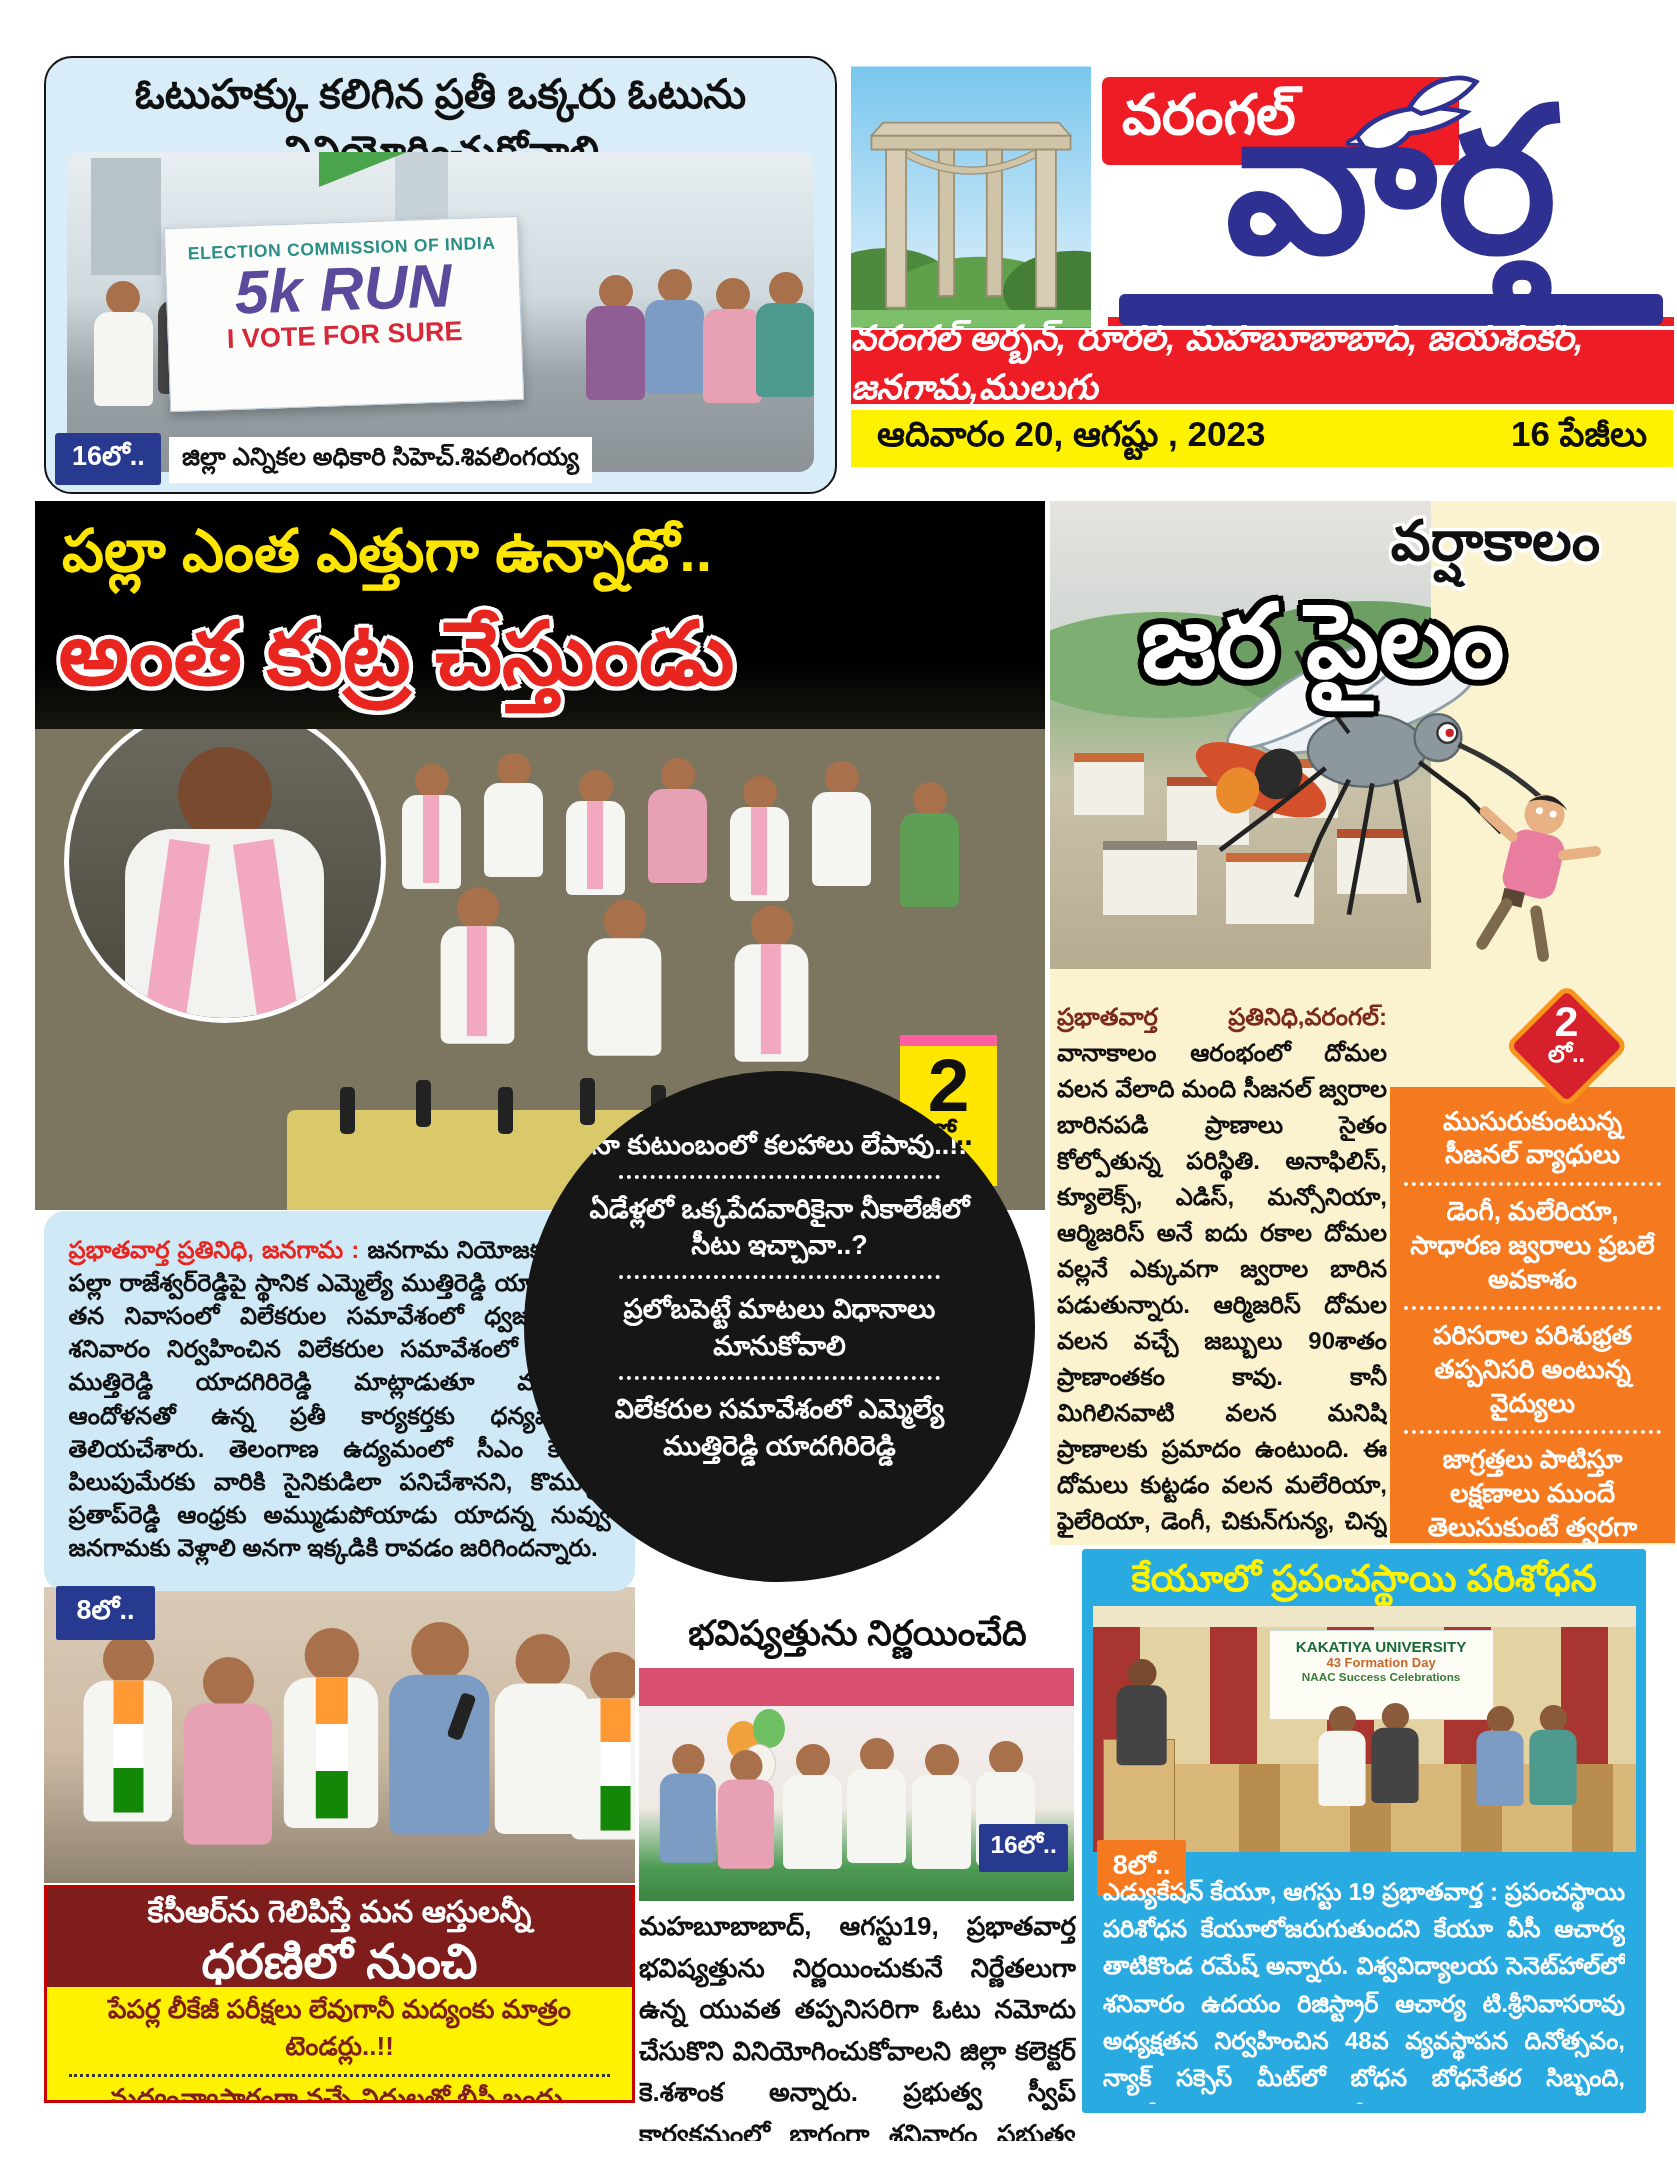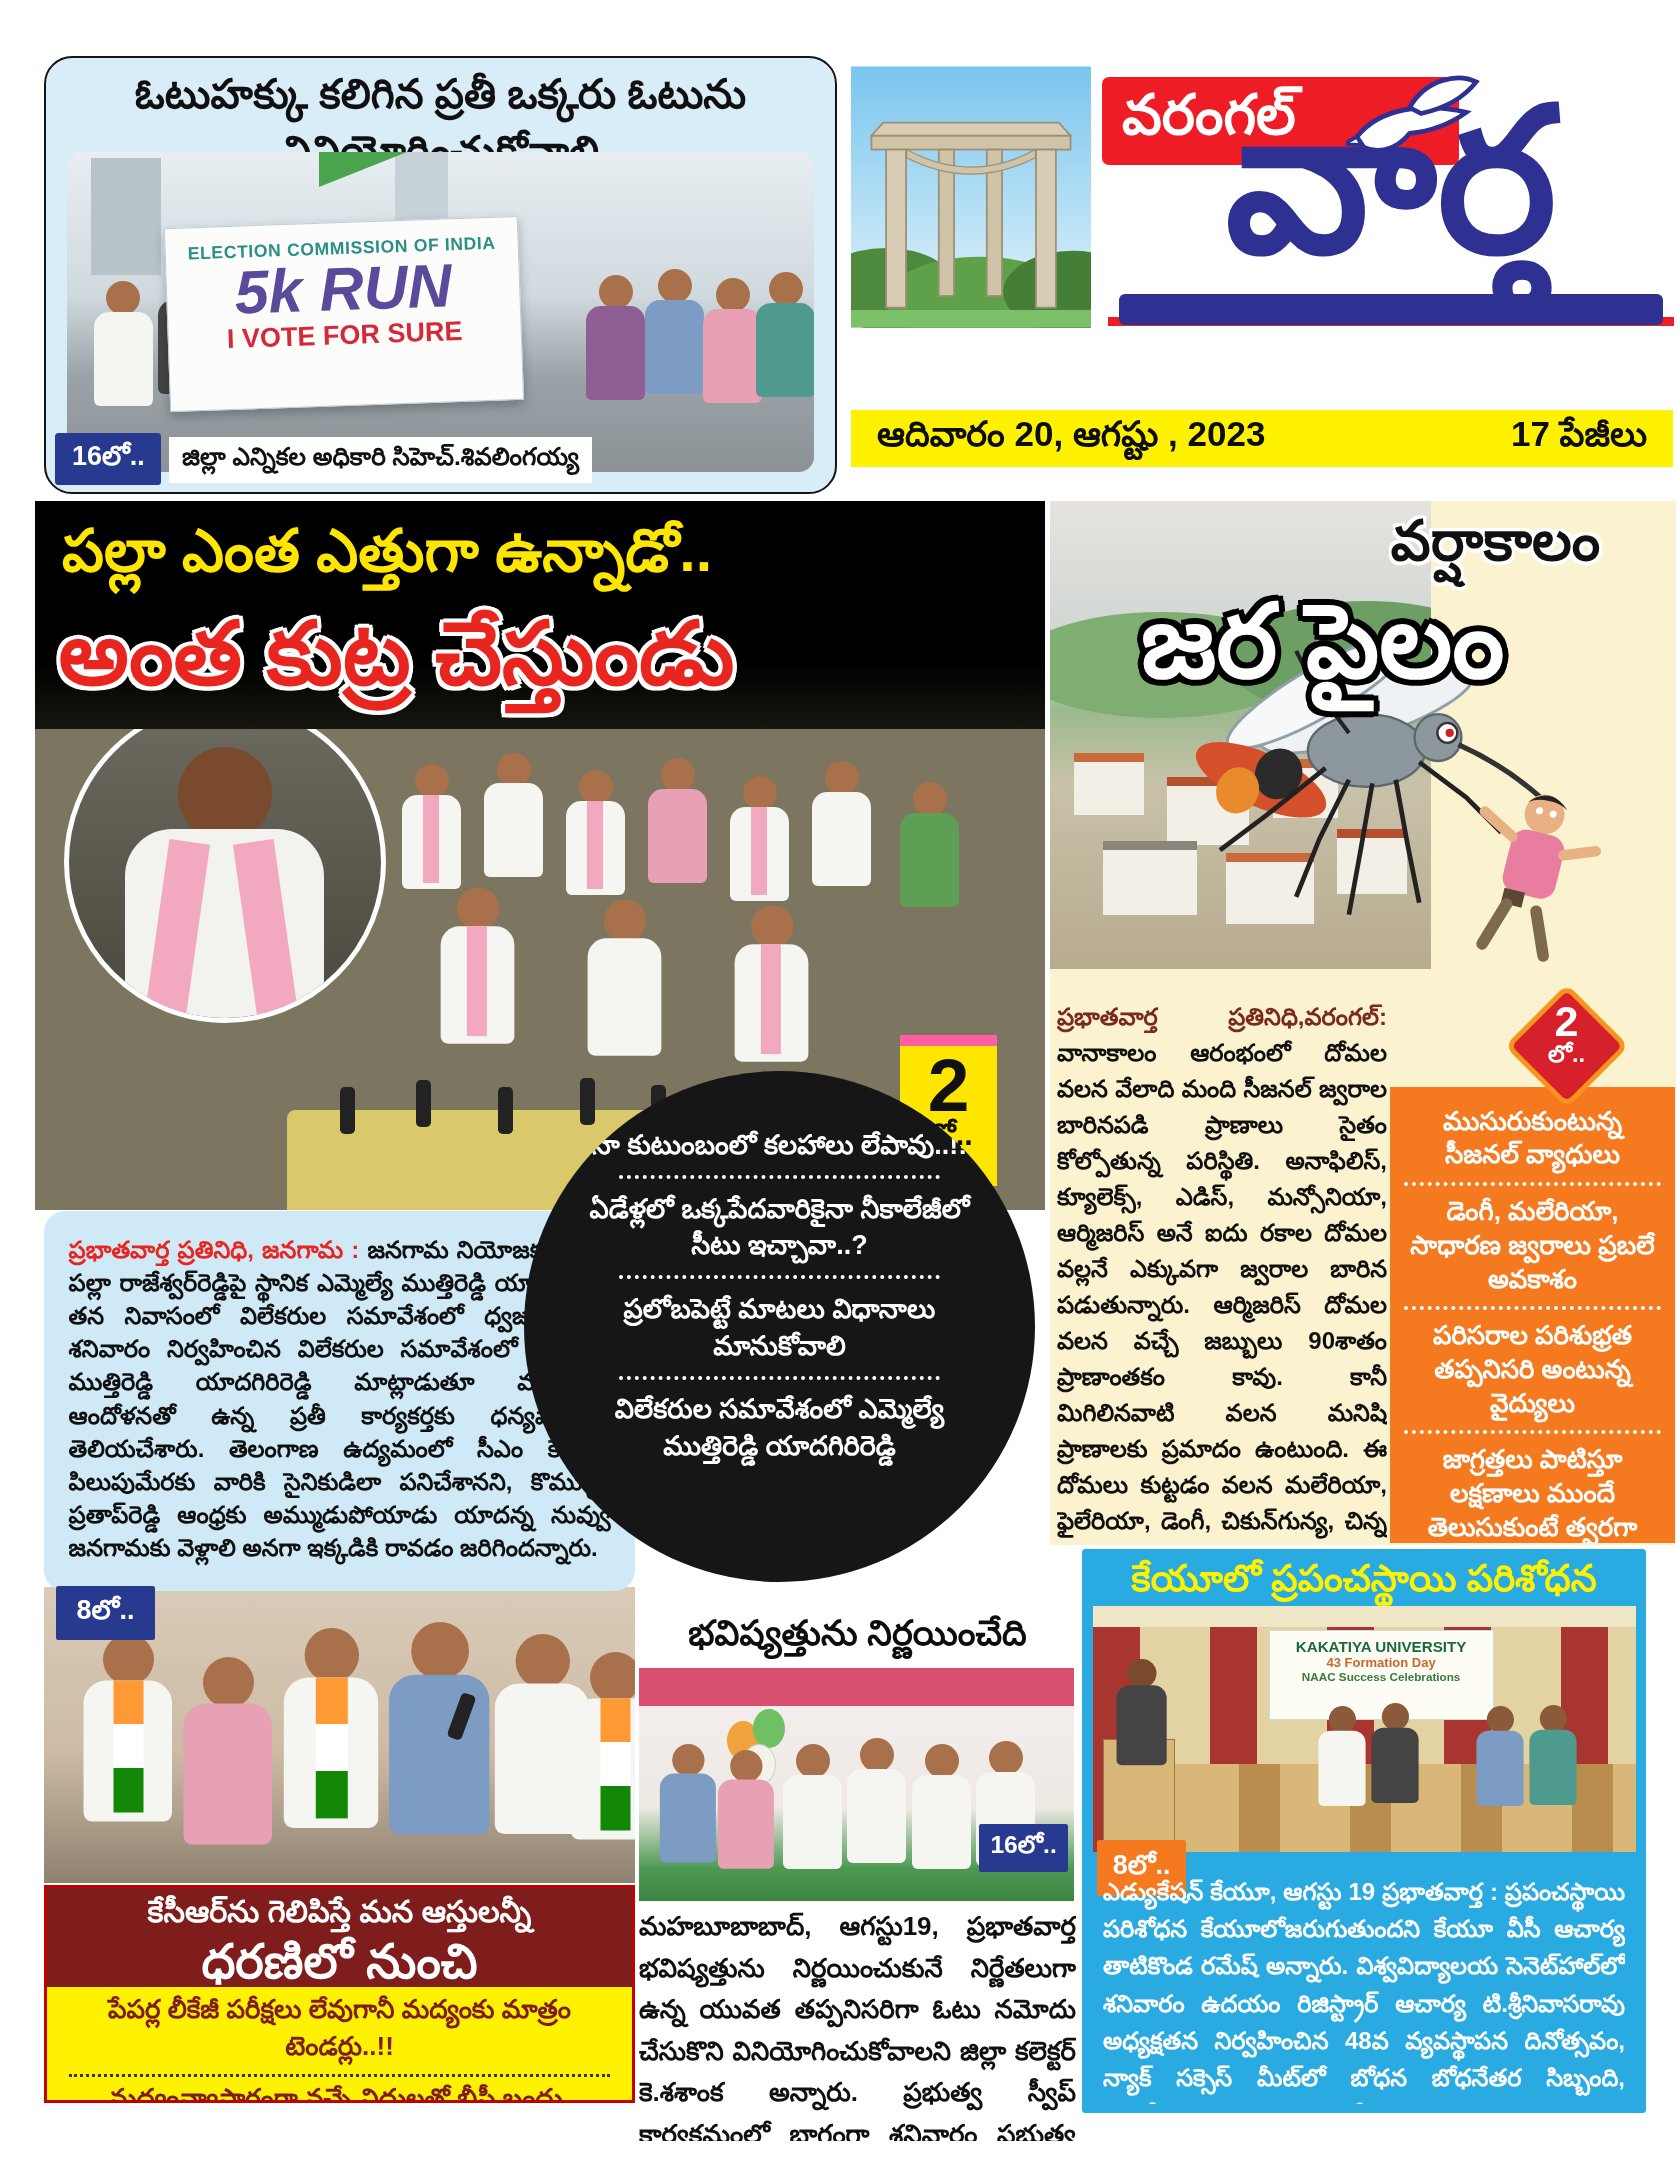--- a/index.html
+++ b/index.html
@@ -219,23 +219,24 @@
   <div class="abs mast-dove">
     <svg width="144" height="117" viewBox="0 0 245 200">
       <path d="M18 128 C55 80 130 68 205 86 C180 104 148 118 108 122 C84 152 52 156 30 146 Z" fill="#ffffff" stroke="#2e3192" stroke-width="8"></path>
       <path d="M108 78 C135 30 190 18 222 34 C200 62 165 80 128 88 Z" fill="#ffffff" stroke="#2e3192" stroke-width="8"></path>
       <path d="M18 128 L-4 140 L26 142 Z" fill="#ffffff" stroke="#2e3192" stroke-width="6"></path>
     </svg>
   </div>
   <div class="abs mast-title">వార్త</div>
   <div class="abs mast-underline"></div>
   <div class="abs mast-redbar"></div>
+  <div class="abs district-strip">వరంగల్ అర్బన్, రూరల్, మహబూబాబాద్, జయశంకర్, జనగామ,ములుగు</div>
   <div class="abs date-strip">
     <span>ఆదివారం 20, ఆగష్టు , 2023</span>
-    <span>17 పేజీలు</span>
+    <span>16 పేజీలు</span>
   </div>
 
   <div class="abs lead-black">
     <div class="lead-kicker">పల్లా ఎంత ఎత్తుగా ఉన్నాడో..</div>
     <div class="lead-headline">అంత కుట్ర చేస్తుండు</div>
   </div>
   <div class="abs lead-photo">
     <div class="person" style="left:364px;top:35px;">
         <div class="head"></div>
         <div class="torso scarf"></div>

